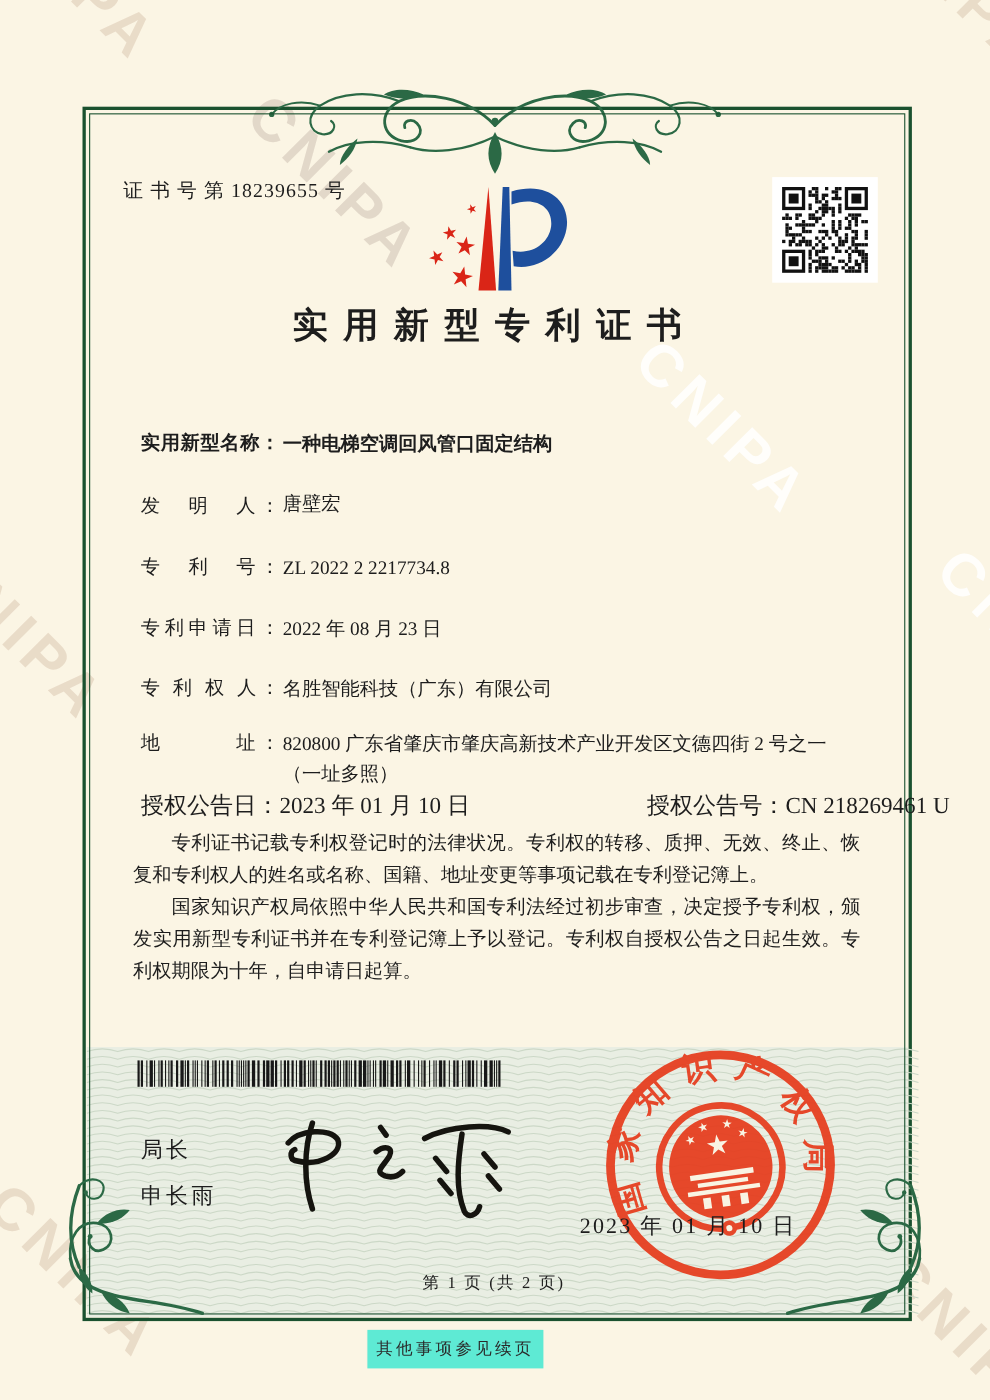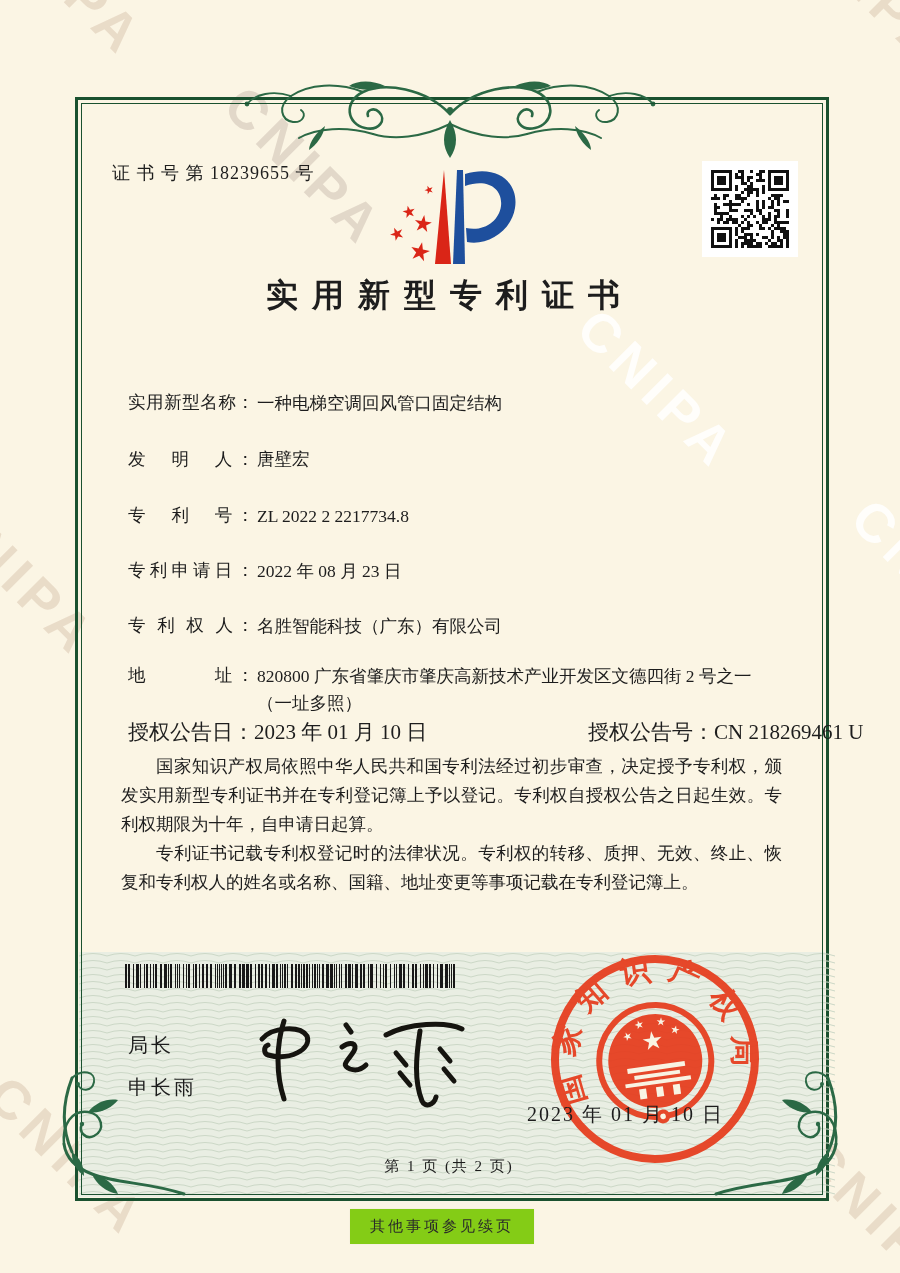--- a/index.html
+++ b/index.html
@@ -24,21 +24,21 @@
   .flabel{display:inline-block;width:126px;text-align:justify;text-align-last:justify;flex:0 0 126px;}
   .fvalue{flex:1;margin-left:3px;line-height:27px;}
   .grant-label{font-size:21px;}
   .gr2{position:absolute;left:460px;top:0;white-space:nowrap;}
   .bodytext{position:absolute;left:121px;top:741px;width:661px;font-size:17.5px;line-height:29px;text-align:justify;}
   .bodytext p{margin:0;text-indent:2em;}
   .sig-title{position:absolute;left:128px;top:1021px;font-size:20px;letter-spacing:3px;font-family:"Liberation Sans","DejaVu Sans",sans-serif;}
   .sig-name{position:absolute;left:128px;top:1063px;font-size:20px;letter-spacing:3px;font-family:"Liberation Sans","DejaVu Sans",sans-serif;}
   .seal-date{position:absolute;left:527px;top:1090px;font-size:20px;letter-spacing:2px;z-index:5;}
   .pageinfo{position:absolute;left:75px;top:1146px;width:748px;text-align:center;font-size:15px;letter-spacing:2px;}
-  .contnote{position:absolute;left:350px;top:1209px;background:#84cc16;padding:8px 20px;font-size:15px;letter-spacing:3px;color:#2a2a2a;box-shadow:0 0 2px rgba(0,0,0,0.05);}
+  .contnote{position:absolute;left:334px;top:1209px;background:#5eead4;padding:8px 8px;font-size:15px;letter-spacing:3px;color:#2a2a2a;box-shadow:0 0 2px rgba(0,0,0,0.05);}
   .abs{position:absolute;}
   svg{overflow:visible;}
 </style>
 </head>
 <body>
 
 <div class="page">
 
   <span class="wm pink" style="left:-35px;top:-55px;">CNIPA</span>
   <span class="wm pink" style="left:770px;top:-45px;">CNIPA</span>
@@ -385,21 +385,21 @@
         <rect x="60" y="3" width="15" height="15" fill="#fff"></rect>
         <rect x="63" y="6" width="9" height="9" fill="#111"></rect>
         <rect x="0" y="57" width="21" height="21" fill="#111"></rect>
         <rect x="3" y="60" width="15" height="15" fill="#fff"></rect>
         <rect x="6" y="63" width="9" height="9" fill="#111"></rect>
       </svg>
 
     <div class="title">实用新型专利证书</div>
 
     
-    <div class="frow" style="top:379px;">
+    <div class="frow" style="top:379px;font-weight:bold;">
       <span class="flabel">实用新型名称：</span>
       <span class="fvalue">一种电梯空调回风管口固定结构</span>
     </div>
     <div class="frow" style="top:436px;font-family:Liberation Mono, monospace;">
       <span class="flabel">发　明　人：</span>
       <span class="fvalue">唐壁宏</span>
     </div>
     <div class="frow" style="top:492px;">
       <span class="flabel">专　利　号：</span>
       <span class="fvalue">ZL 2022 2 2217734.8</span>
@@ -418,22 +418,22 @@
     </div>
 
     
     <div class="abs" style="left:128px;top:707px;width:660px;">
       <span class="grant-label">授权公告日：</span><span class="grant-label">2023 年 01 月 10 日</span>
       <span class="gr2"><span class="grant-label">授权公告号：</span><span class="grant-label">CN 218269461 U</span></span>
     </div>
 
     
     <div class="bodytext">
+      <p>专利证书记载专利权登记时的法律状况。专利权的转移、质押、无效、终止、恢复和专利权人的姓名或名称、国籍、地址变更等事项记载在专利登记簿上。</p>
       <p>国家知识产权局依照中华人民共和国专利法经过初步审查，决定授予专利权，颁发实用新型专利证书并在专利登记簿上予以登记。专利权自授权公告之日起生效。专利权期限为十年，自申请日起算。</p>
-      <p>专利证书记载专利权登记时的法律状况。专利权的转移、质押、无效、终止、恢复和专利权人的姓名或名称、国籍、地址变更等事项记载在专利登记簿上。</p>
     </div>
 
     
     <svg id="barcode-svg" class="abs" style="left:125px;top:953px;" width="335" height="24">
         <rect x="0" y="0" width="2" height="24" fill="#181818"></rect>
         <rect x="3" y="0" width="2" height="24" fill="#181818"></rect>
         <rect x="8" y="0" width="1" height="24" fill="#181818"></rect>
         <rect x="11" y="0" width="3" height="24" fill="#181818"></rect>
         <rect x="15" y="0" width="1" height="24" fill="#181818"></rect>
         <rect x="19" y="0" width="1" height="24" fill="#181818"></rect>

